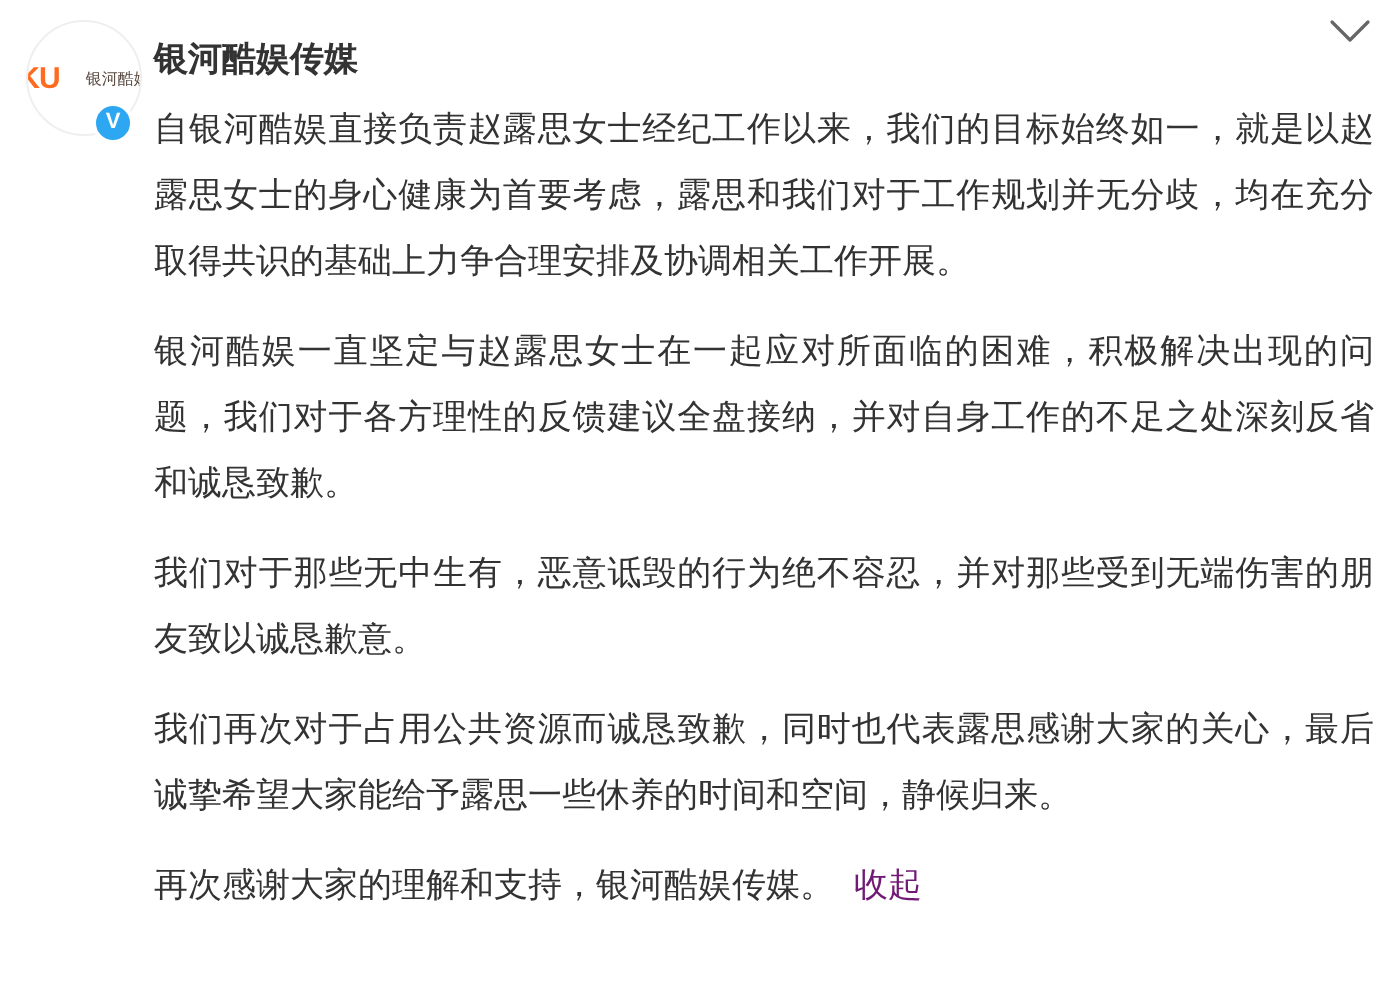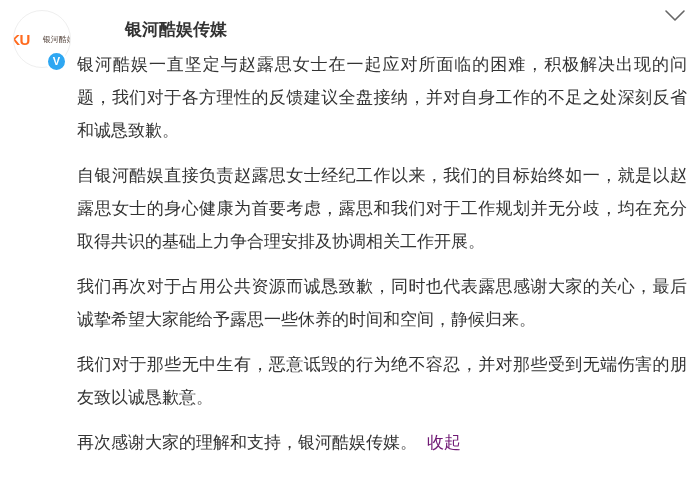--- a/index.html
+++ b/index.html
@@ -25,21 +25,21 @@
   .logo-cn  { color: #5a4a42; font-weight: 400; font-size: 8px; margin-left: 13px; }
 
   .v-badge {
     position: absolute; left: 33px; top: 41px;
     width: 21px; height: 21px; border-radius: 50%;
     background: #2ea7f2; border: 2px solid #fff;
     display: flex; align-items: center; justify-content: center;
     color: #fff; font-size: 11px; font-weight: 800; line-height: 1;
   }
 
-  .author { font-size: 17px; line-height: 20px; font-weight: 700; color: #333; cursor: pointer; display: inline-block; margin-left: 48px; }
+  .author { font-size: 17px; line-height: 20px; font-weight: 700; color: #333; cursor: pointer; display: inline-block; }
   .meta   { margin-top: 9px; font-size: 14px; line-height: 18px; color: #9a9a9a; }
   .meta .src { margin-left: 6px; }
 
   .chevron { position: absolute; top: 8px; right: 14px; width: 22px; height: 16px; cursor: pointer; }
 
   
   .content { padding: 8px 13px 0 77px; }
   .content p {
     font-size: 17px; line-height: 33px; color: #333;
     margin: 0 0 12px 0;
@@ -66,20 +66,20 @@
 
     <div class="author">银河酷娱传媒</div>
 
 
     <svg class="chevron" viewBox="0 0 22 14">
       <polyline points="2,2 11,11 20,2" fill="none" stroke="#666" stroke-width="1.6" stroke-linecap="round" stroke-linejoin="round"></polyline>
     </svg>
   </div>
 
   <div class="content">
+    <p>自银河酷娱直接负责赵露思女士经纪工作以来，我们的目标始终如一，就是以赵露思女士的身心健康为首要考虑，露思和我们对于工作规划并无分歧，均在充分取得共识的基础上力争合理安排及协调相关工作开展。</p>
     <p>银河酷娱一直坚定与赵露思女士在一起应对所面临的困难，积极解决出现的问题，我们对于各方理性的反馈建议全盘接纳，并对自身工作的不足之处深刻反省和诚恳致歉。</p>
-    <p>自银河酷娱直接负责赵露思女士经纪工作以来，我们的目标始终如一，就是以赵露思女士的身心健康为首要考虑，露思和我们对于工作规划并无分歧，均在充分取得共识的基础上力争合理安排及协调相关工作开展。</p>
+    <p>我们对于那些无中生有，恶意诋毁的行为绝不容忍，并对那些受到无端伤害的朋友致以诚恳歉意。</p>
     <p>我们再次对于占用公共资源而诚恳致歉，同时也代表露思感谢大家的关心，最后诚挚希望大家能给予露思一些休养的时间和空间，静候归来。</p>
-    <p>我们对于那些无中生有，恶意诋毁的行为绝不容忍，并对那些受到无端伤害的朋友致以诚恳歉意。</p>
     <p><span>再次感谢大家的理解和支持，银河酷娱传媒。</span><a class="collapse-link">收起</a></p>
   </div>
 
 </div>
 
 </body></html>

